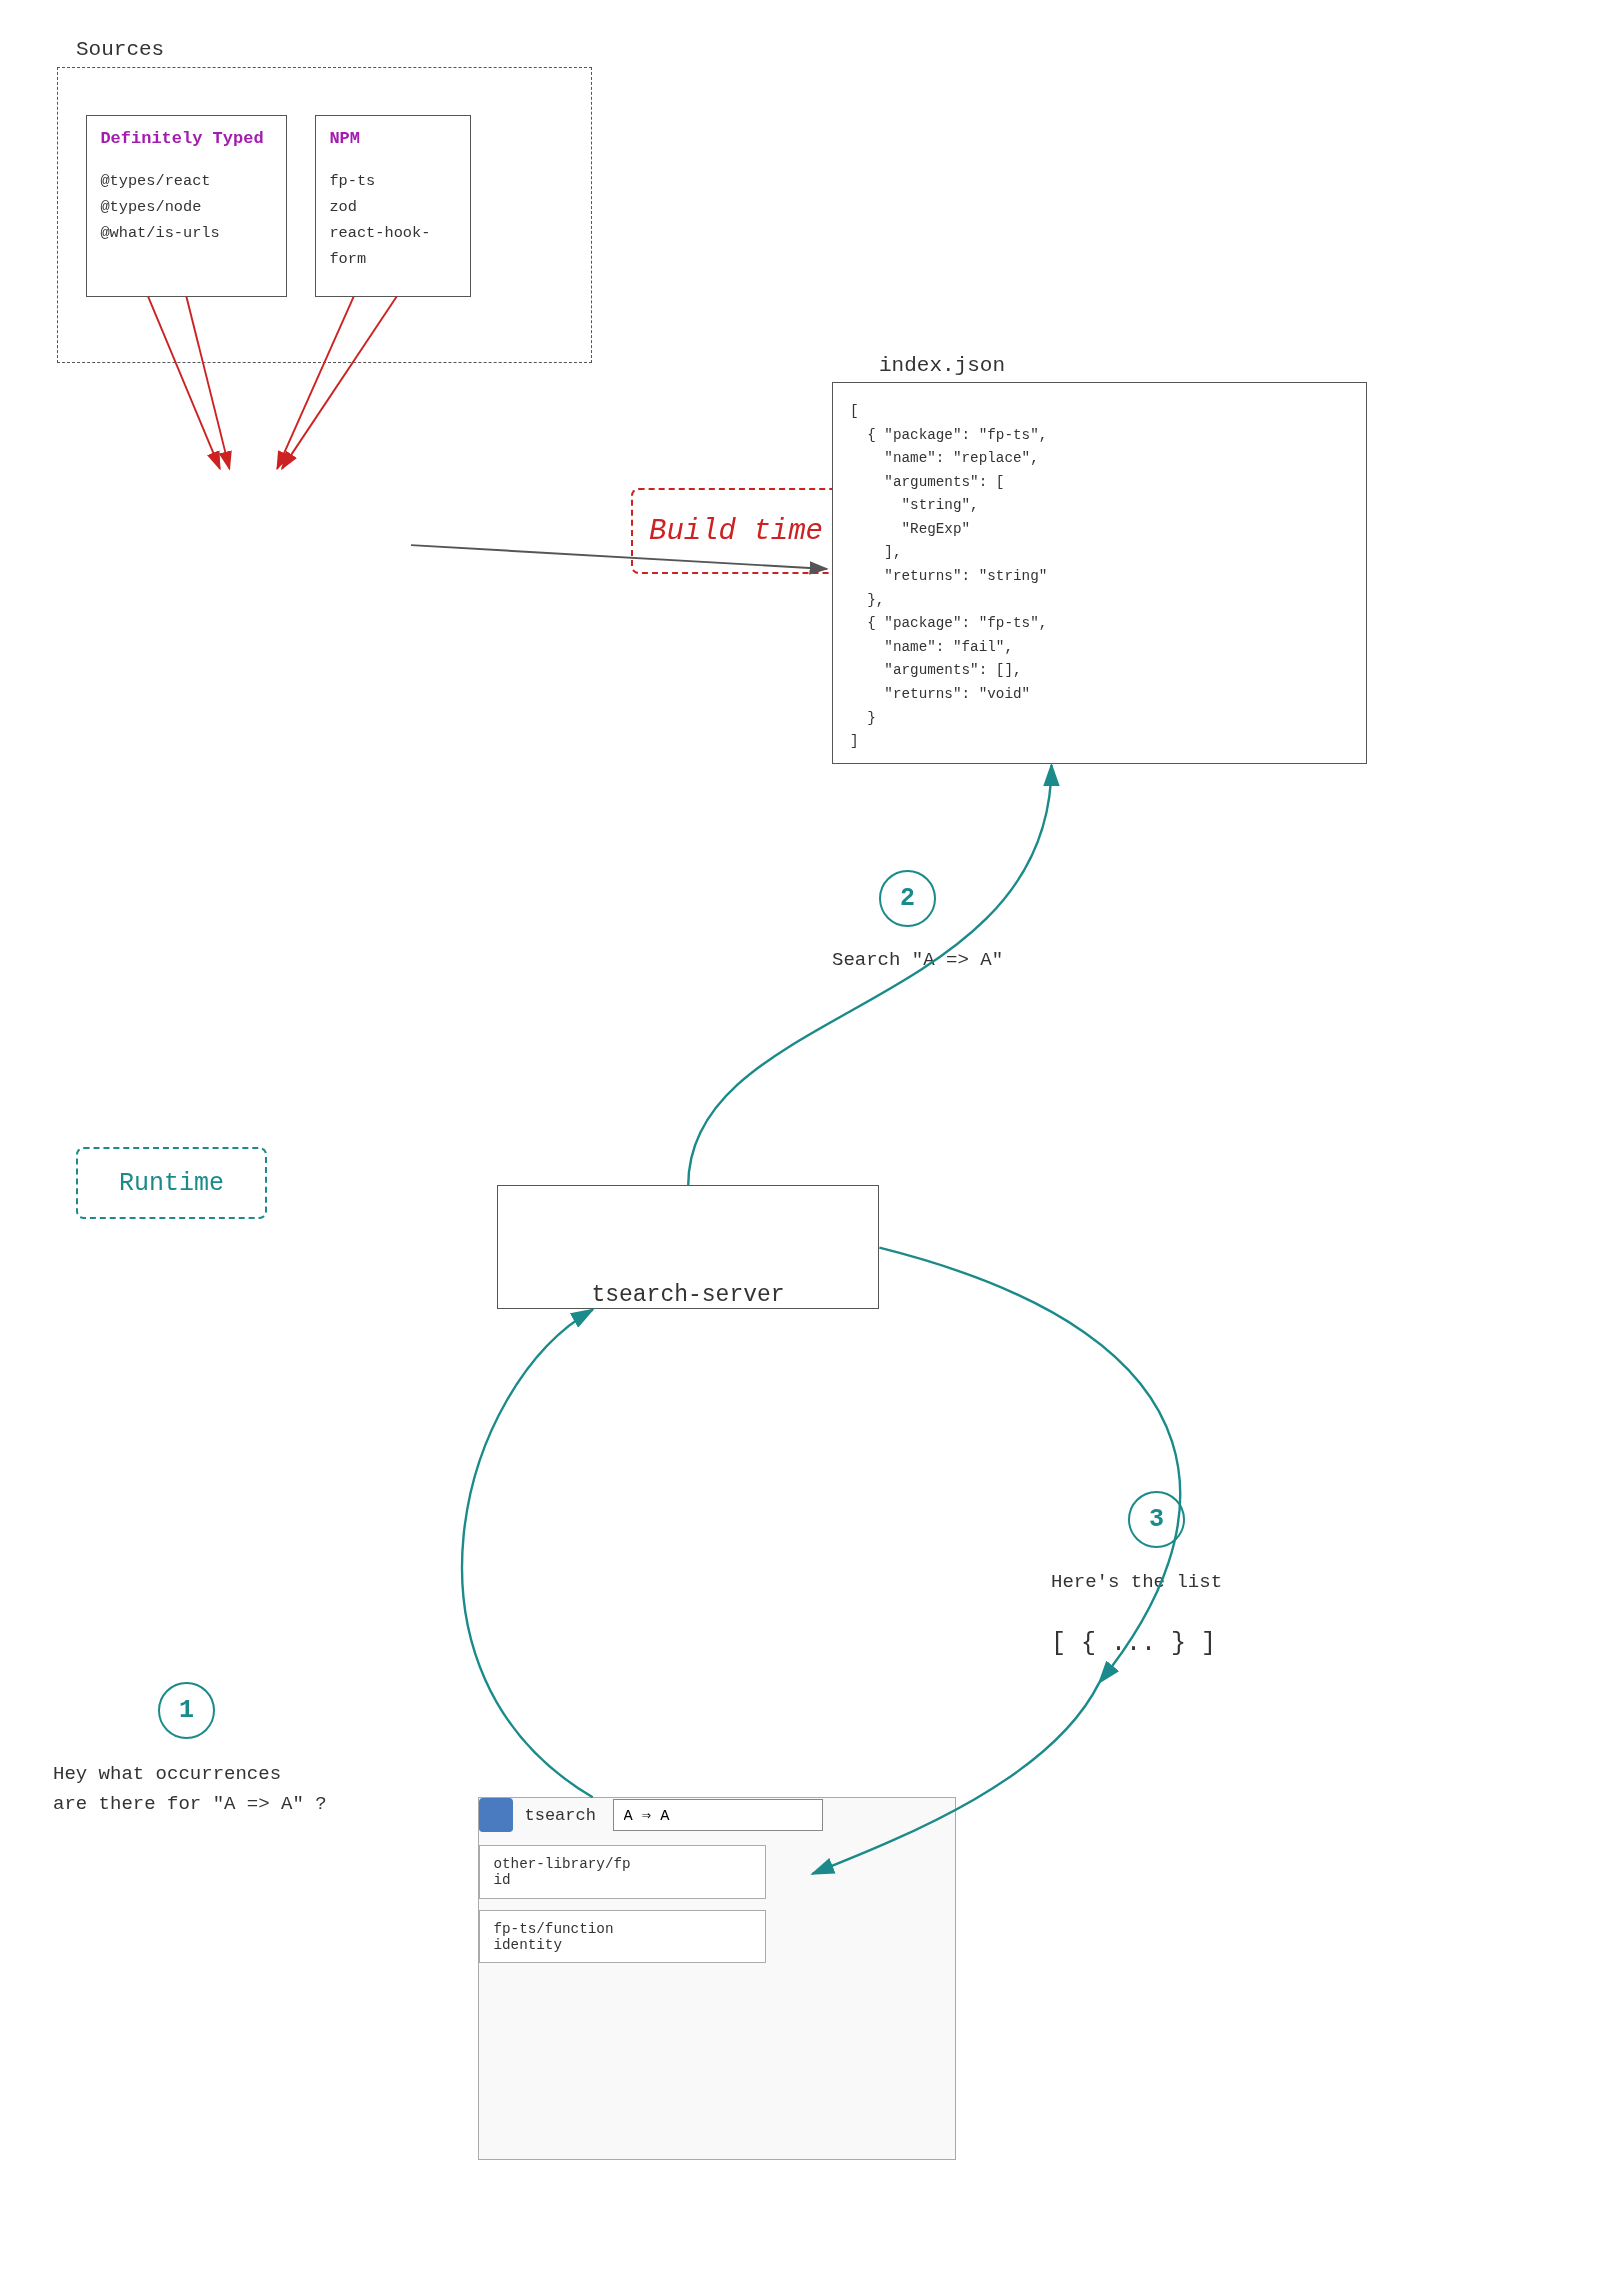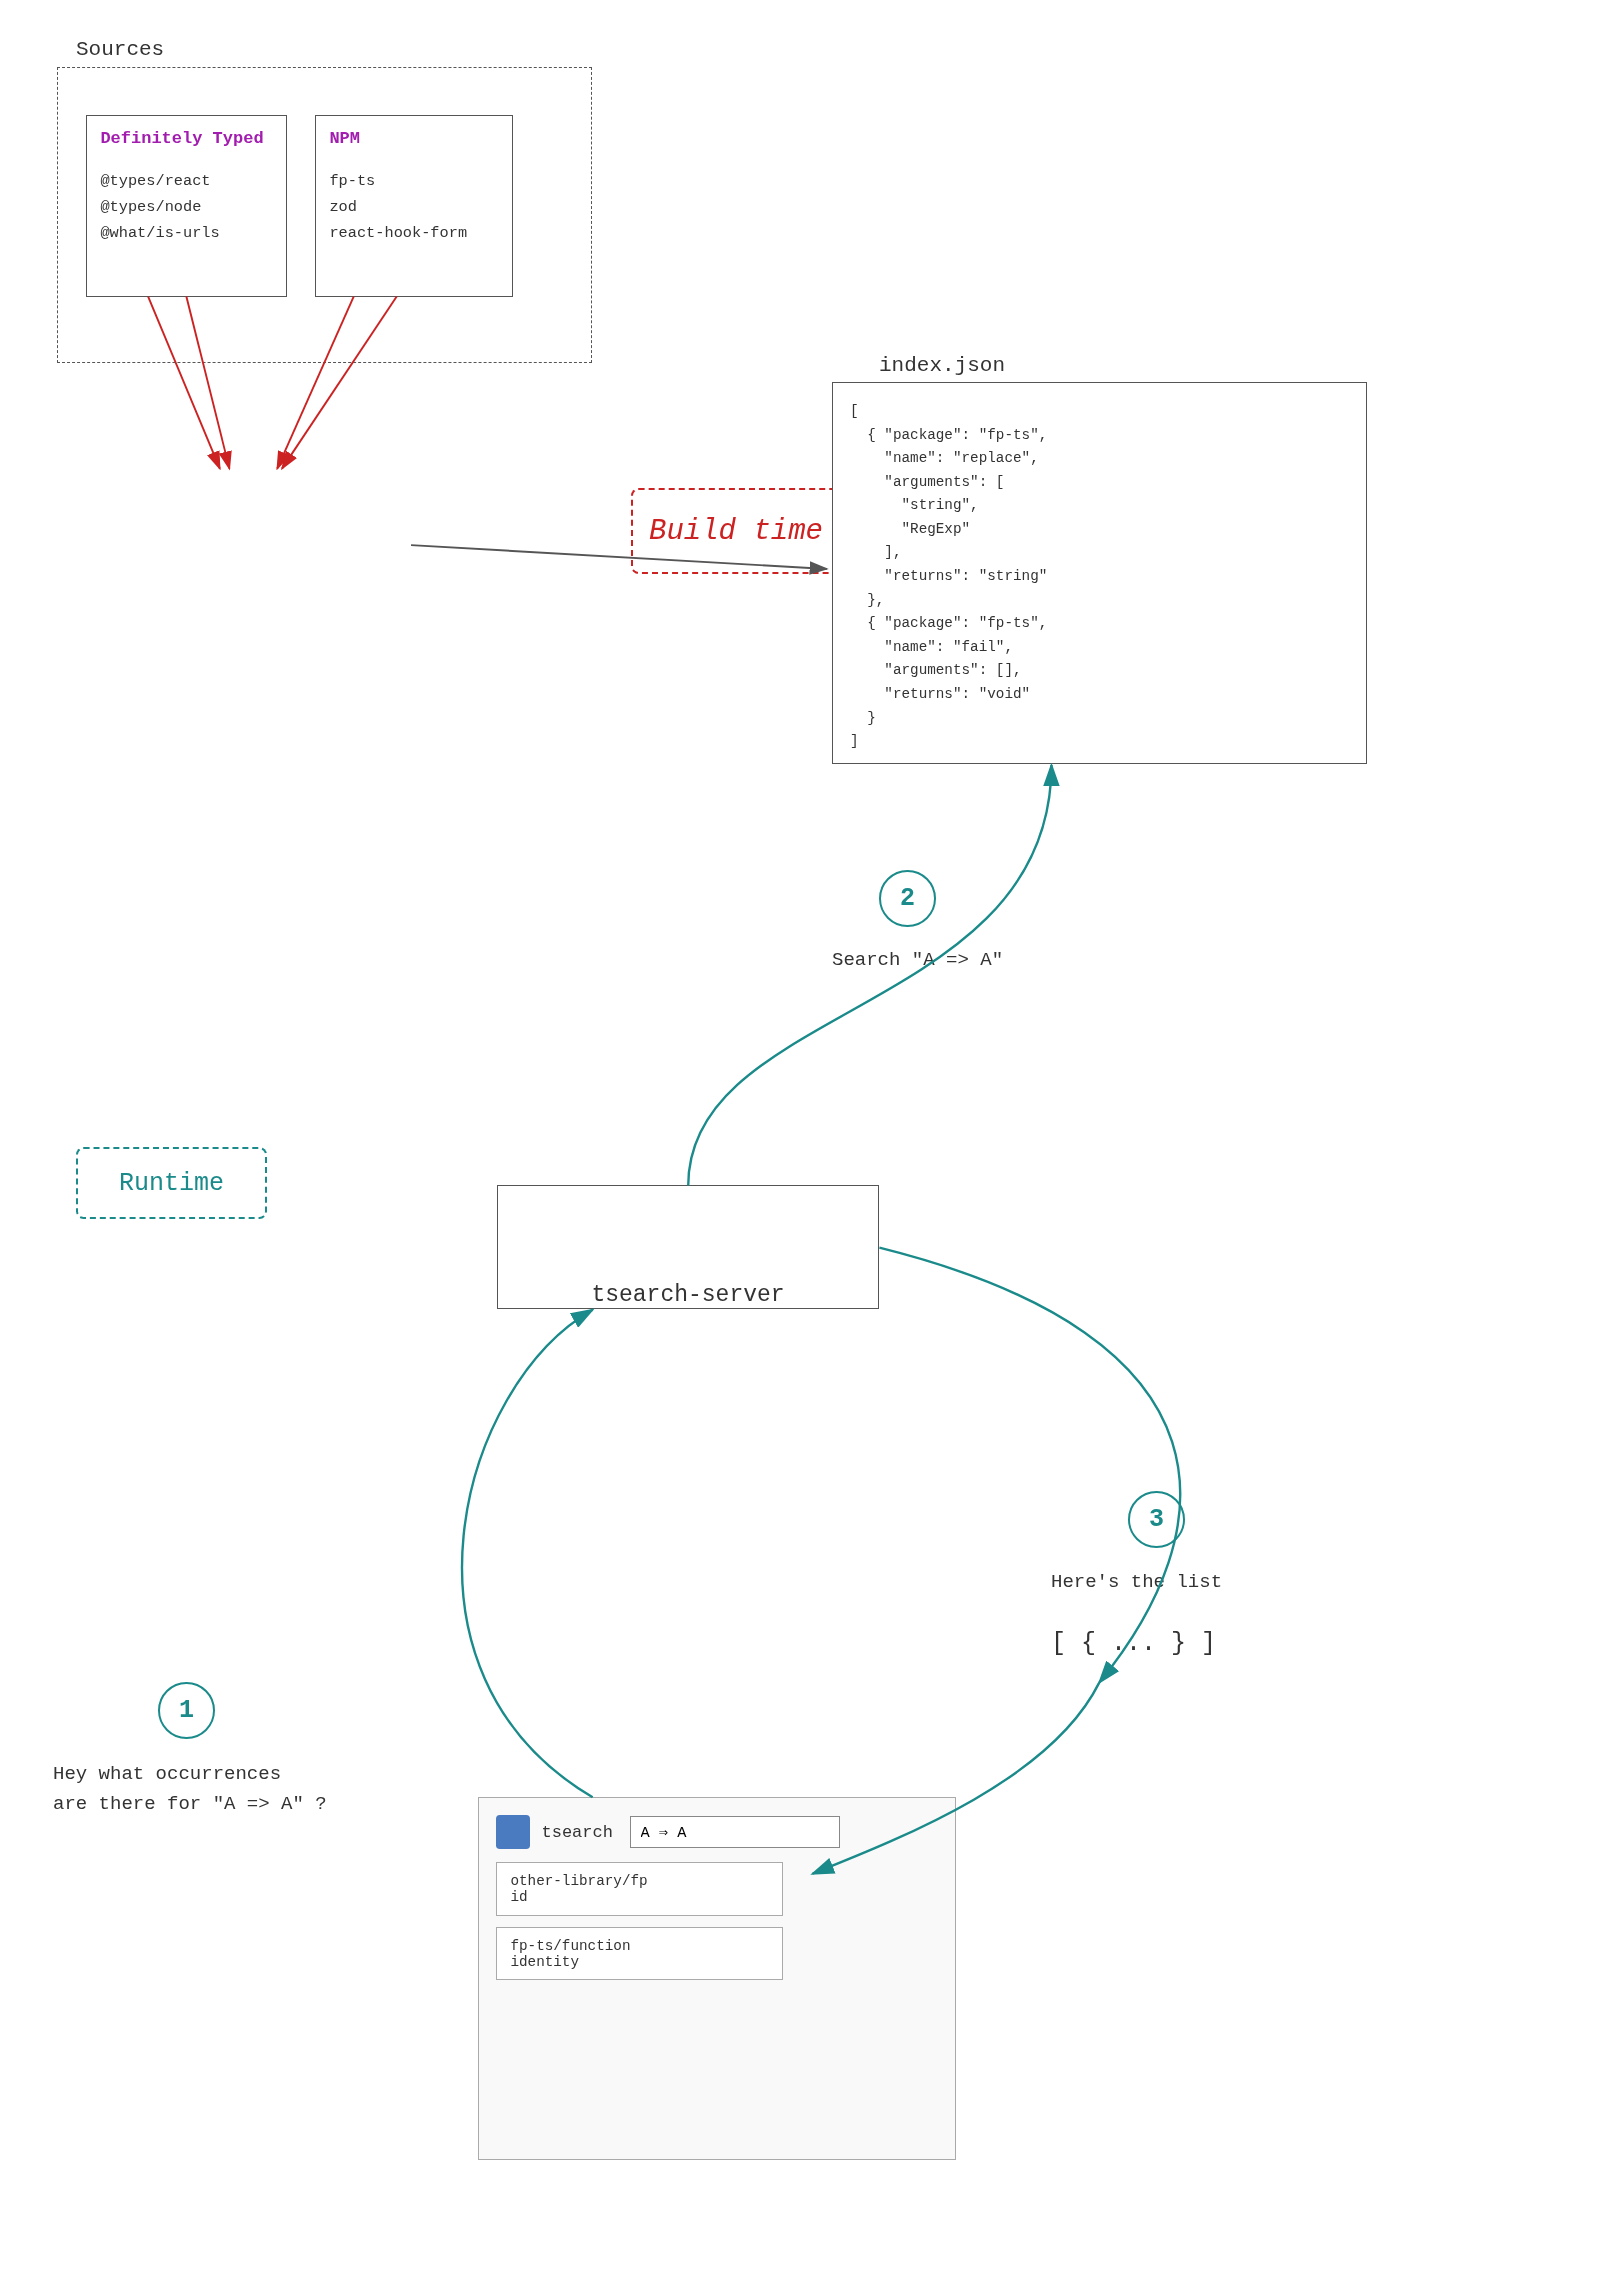--- a/index.html
+++ b/index.html
@@ -46,21 +46,21 @@
       height: 182px;
       border: 1.9px solid #555;
       background: #fff;
       padding: 13.4px;
     }
 
     .npm-box {
       position: absolute;
       top: 115px;
       left: 315px;
-      width: 198px;
+      width: 156px;
       height: 182px;
       border: 1.9px solid #555;
       background: #fff;
       padding: 13.4px;
     }
 
     .box-title {
       font-size: 17px;
       font-weight: bold;
       margin-bottom: 20px;
@@ -187,21 +187,20 @@
 
     
     .tsearch-ui-box {
       position: absolute;
       top: 1797px;
       left: 478px;
       width: 478px;
       height: 363px;
       border: 1.9px solid #aaa;
       background: #f9f9f9;
-      padding: 17px;
     }
 
     .tsearch-ui-header {
       display: flex;
       align-items: center;
       margin-bottom: 13.4px;
     }
 
     .tsearch-ui-icon {
       width: 34px;

